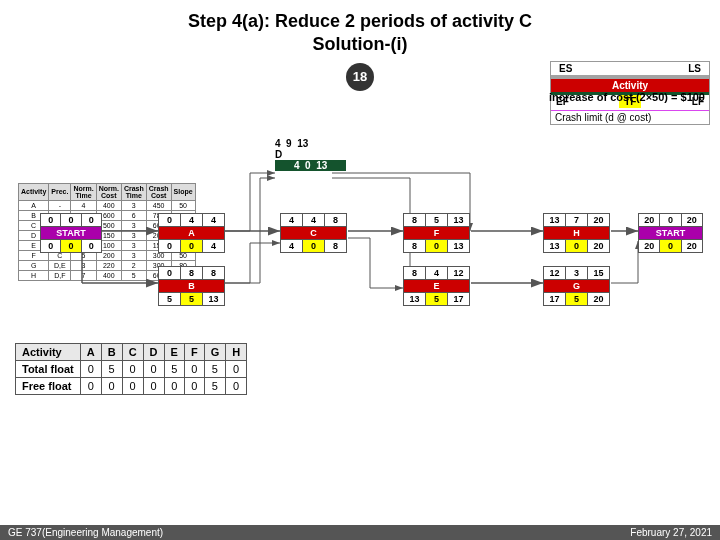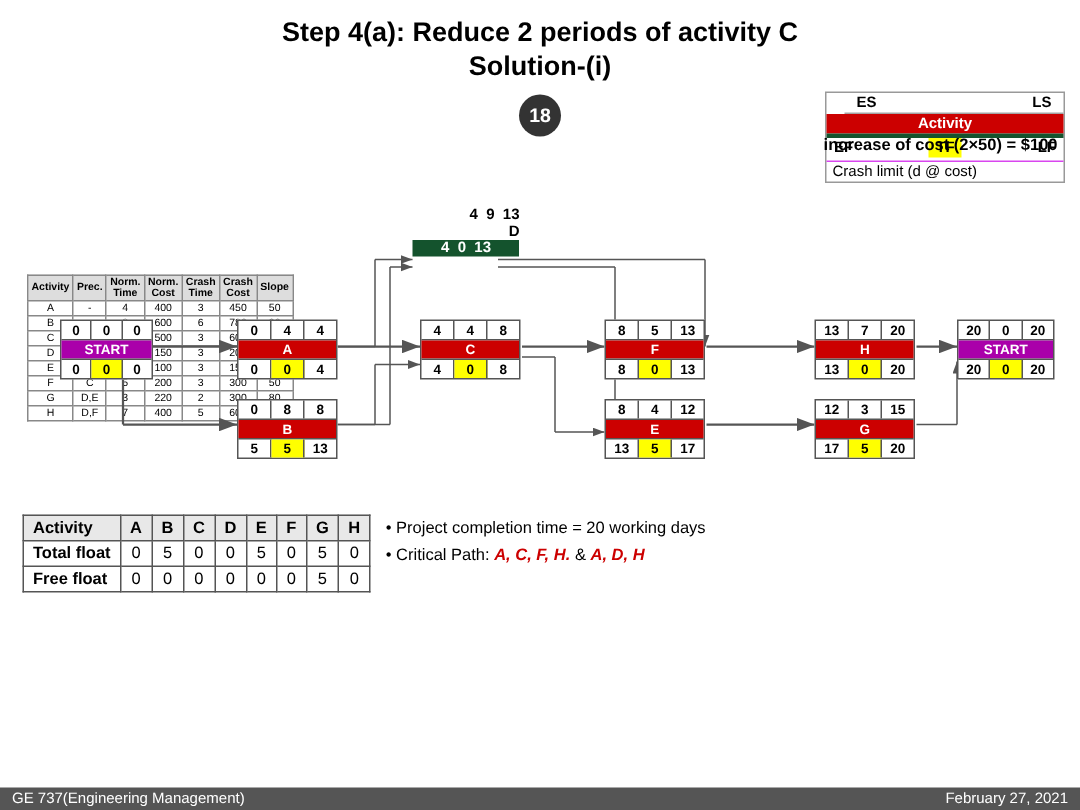--- a/index.html
+++ b/index.html
@@ -55,22 +55,21 @@
       position: absolute;
       right: 0;
       top: 0;
       border: 1px solid #999;
       font-size: 10px;
     }
 
     .legend-es-ls {
       display: flex;
       justify-content: space-between;
-      border-bottom: 1px solid #a3a3a3;
-      margin-left: 12px;
+      border-bottom: 4px solid #a3a3a3;
     }
 
     .legend-es-ls span {
       padding: 1px 8px;
       font-weight: bold;
     }
 
     .legend-activity-label {
       text-align: center;
       background: #c00;
@@ -403,21 +402,21 @@
             <td>D,F</td>
             <td>7</td>
             <td>400</td>
             <td>5</td>
             <td>600</td>
             <td>100</td>
           </tr>
     </tbody>
       </table>
 
-    <div style="position:absolute; left:265px; top:55px; font-size:10px; font-weight:bold; text-align:right;">
+    <div style="position:absolute; left:265px; top:55px; font-size:10px; font-weight:bold; text-align:left;">
       <div>4&nbsp;&nbsp;9&nbsp;&nbsp;13</div>
       <div style="font-size:10px; font-weight:bold;">D</div>
       <div style="background:#14532d; color:#fff; display:inline-block; padding:0 19px;">4&nbsp;&nbsp;0&nbsp;&nbsp;13</div>
     </div>
 
     <svg class="arrow-svg">
       <defs>
         <marker id="arrowhead" markerWidth="8" markerHeight="6" refX="8" refY="3" orient="auto">
           <polygon points="0 0, 8 3, 0 6" fill="#555"></polygon>
         </marker>
@@ -624,26 +623,20 @@
             <td>0</td>
             <td>0</td>
             <td>0</td>
             <td>0</td>
             <td>5</td>
             <td>0</td>
       </tr>
     </tbody>
       </table>
 
-    <div class="results-text">
-      <div><span>• Project completion time = 20 working days</span></div>
-      <div>
-        <span>• Critical Path: </span><span class="highlight-red">A, C, F, H.</span><span> &amp; </span><span class="highlight-red">A, D, H</span>
-      </div>
-    </div>
   </div>
 
 </div>
 
 <div class="footer-bar">
   <span>GE 737(Engineering Management)</span>
   <span>February 27, 2021</span>
 </div>
 
 </body></html>

